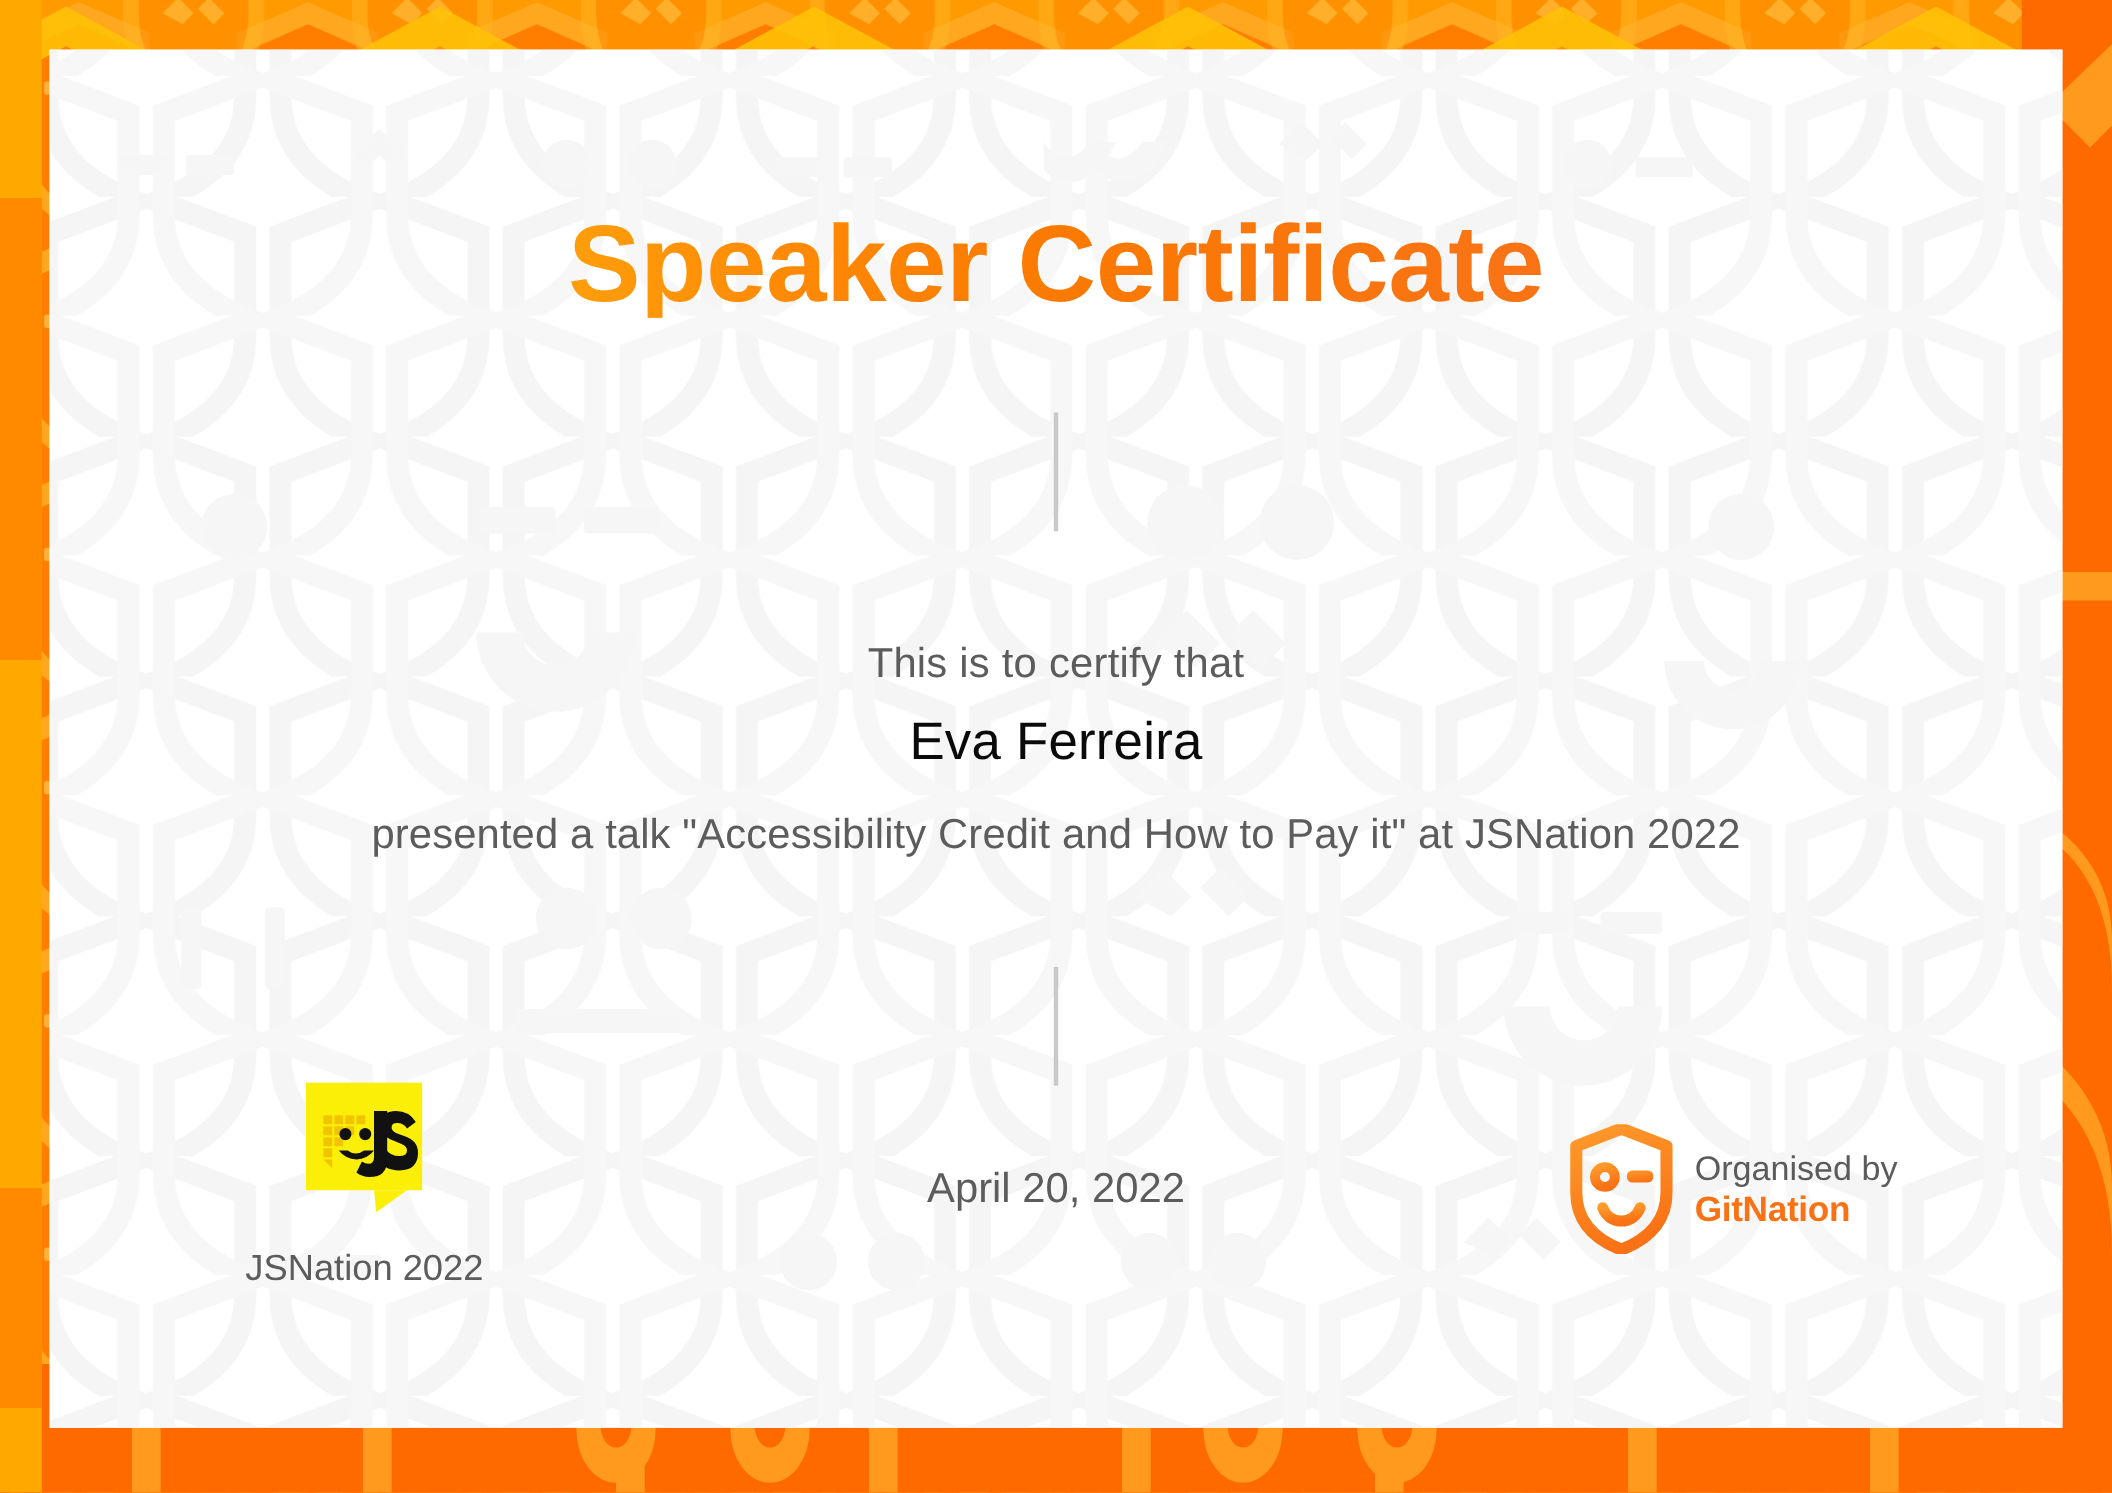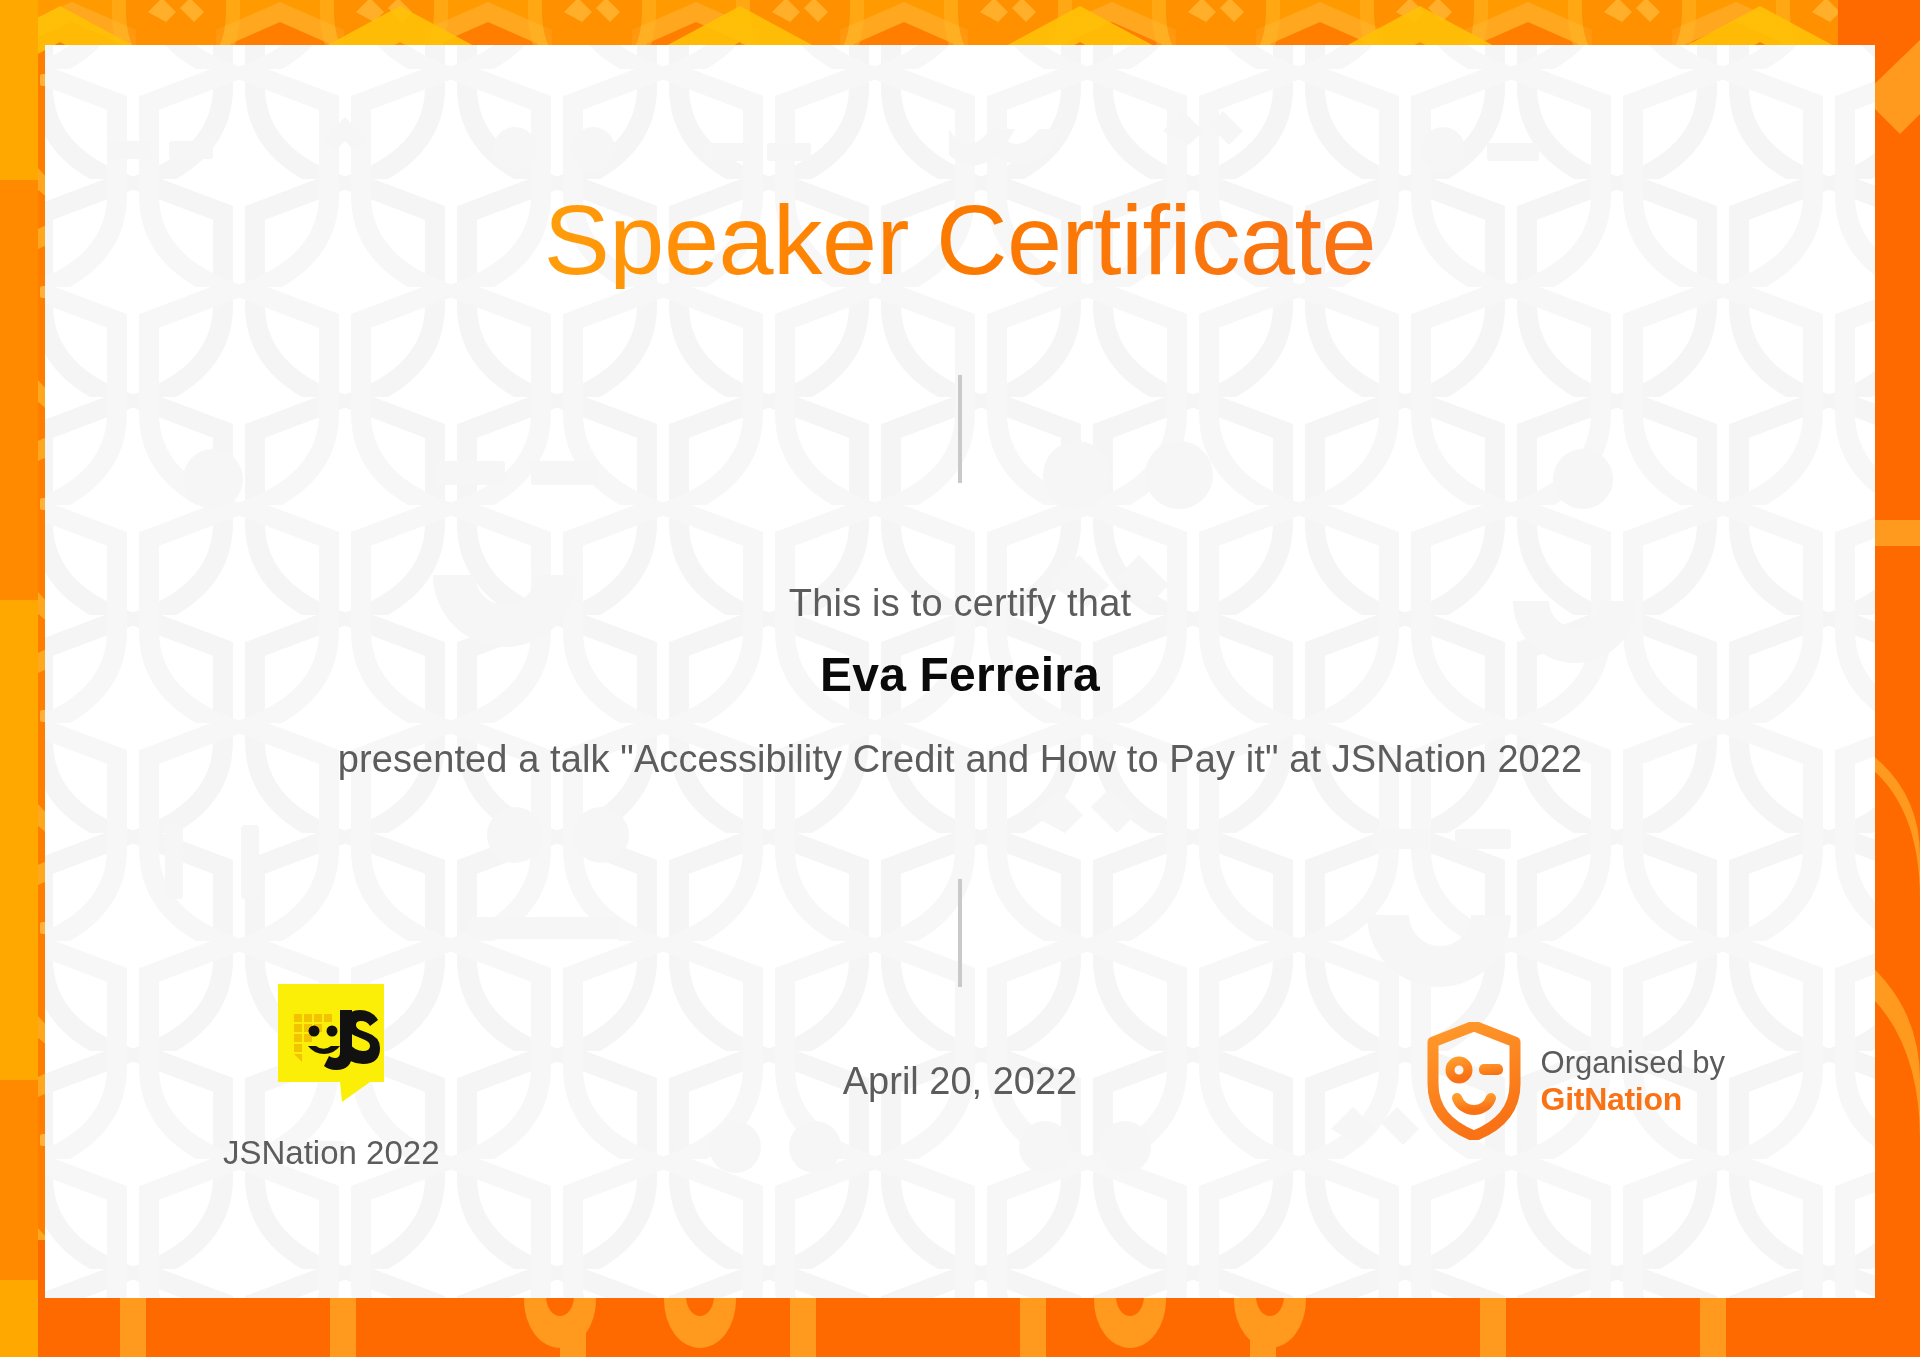--- a/index.html
+++ b/index.html
@@ -62,21 +62,21 @@
     inset: 0;
     display: flex;
     flex-direction: column;
     align-items: center;
   }
 
   
   .title {
     margin-top: 145px;
     font-size: 99px;
-    font-weight: 400;
+    font-weight: 700;
     letter-spacing: -0.5px;
     line-height: 1;
     background: linear-gradient(90deg, #FF9E0B 0%, #FF8A05 22%, #FB7A00 48%, #F97316 100%);
     -webkit-background-clip: text;
     background-clip: text;
     -webkit-text-fill-color: transparent;
     color: #F97316;
     white-space: nowrap;
   }
 
@@ -92,21 +92,21 @@
   .certify-line {
     margin-top: 99px;
     font-size: 38px;
     font-weight: 400;
     color: #5C5C5C;
     letter-spacing: 0.2px;
   }
   .recipient {
     margin-top: 22px;
     font-size: 48px;
-    font-weight: 700;
+    font-weight: 400;
     color: #0A0A0A;
     letter-spacing: 0.2px;
   }
   .talk-line {
     margin-top: 36px;
     font-size: 38px;
     font-weight: 400;
     color: #5C5C5C;
     letter-spacing: 0.1px;
     white-space: nowrap;

